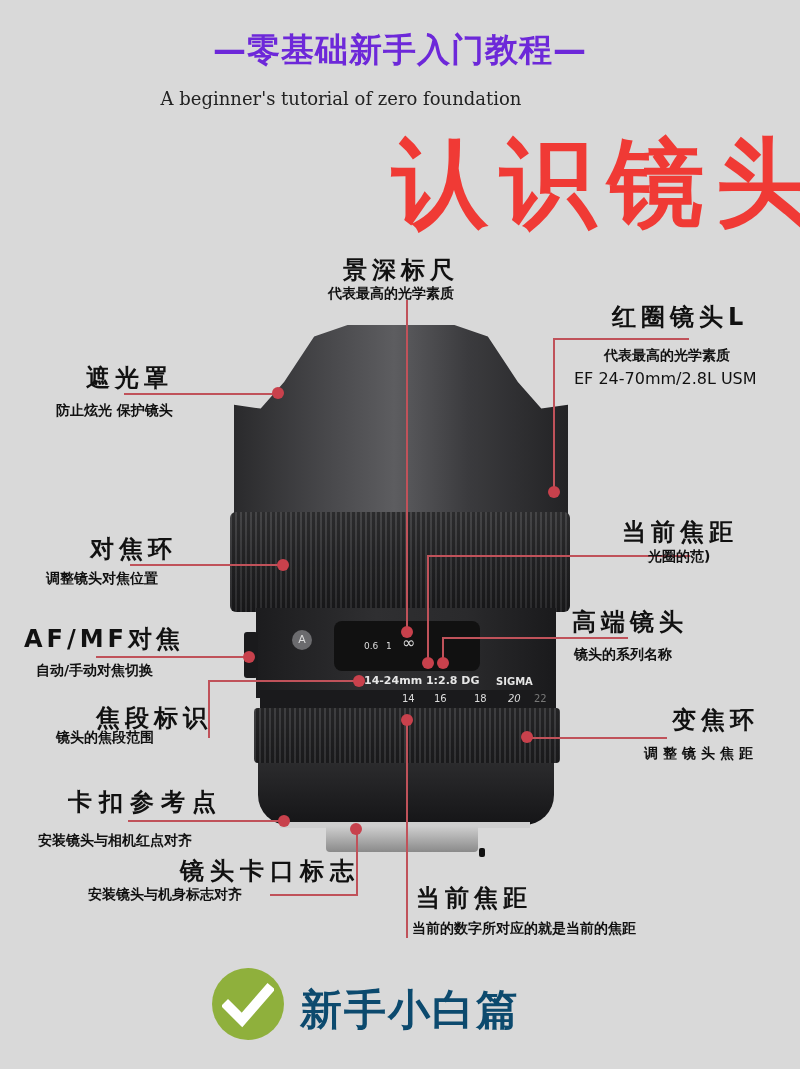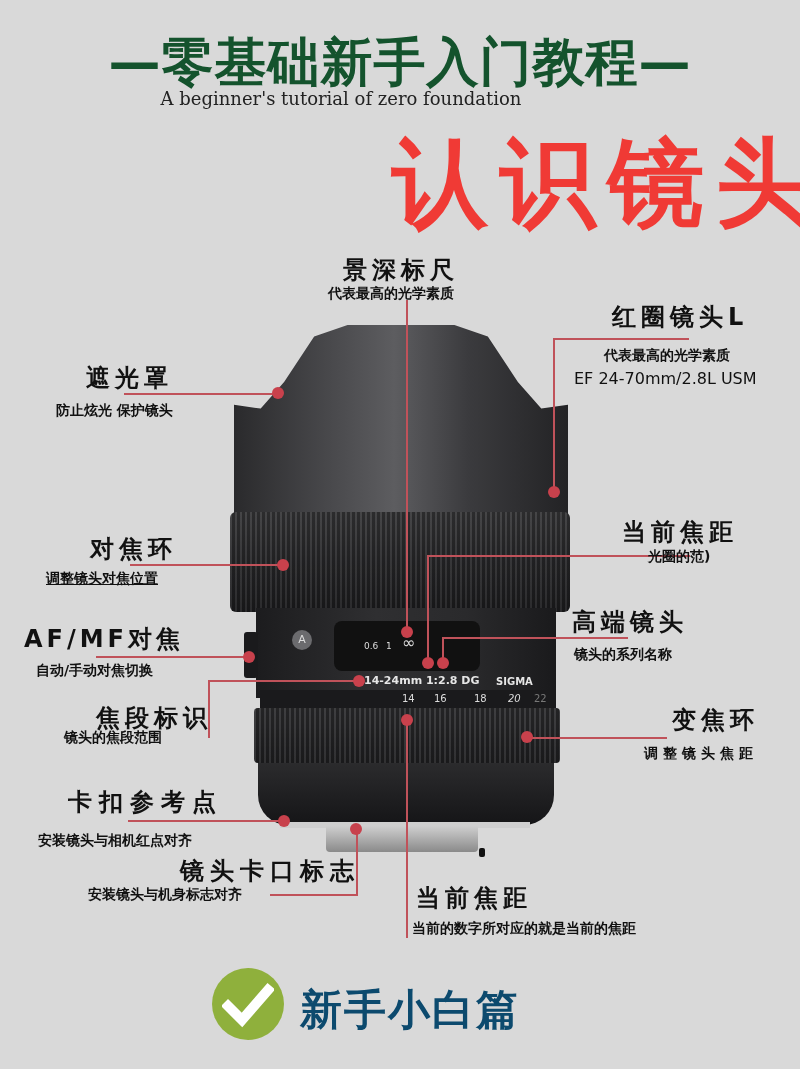--- a/index.html
+++ b/index.html
@@ -5,21 +5,21 @@
   html, body { margin: 0; padding: 0; }
   body {
     width: 800px; height: 1069px; position: relative; overflow: hidden;
     background: #d9d9d9;
     font-family: "DejaVu Sans", "Liberation Sans", sans-serif;
     color: #111;
   }
   .abs { position: absolute; }
   .title-cn {
     top: 28px; left: 0; width: 800px; text-align: center;
-    font-size: 52px; font-weight: 900; letter-spacing: 1px; color: #14532d;
+    font-size: 33px; font-weight: 900; letter-spacing: 1px; color: #6d28d9;
   }
   .title-en {
     top: 88px; left: 0; width: 682px; text-align: center;
     font-family: "DejaVu Serif", "Liberation Serif", serif;
     font-size: 18px; color: #222;
   }
   .headline {
     top: 128px; left: 0; width: 800px; text-align: right;
     font-size: 96px; font-weight: 900; color: #f03a35; letter-spacing: 12px;
     line-height: 110px;
@@ -172,33 +172,33 @@
 <div class="abs small" style="left:328px;top:285px;">代表最高的光学素质</div>
 
 <div class="abs lbl big" style="left:612px;top:301px;">红圈镜头L</div>
 <div class="abs small" style="left:604px;top:347px;">代表最高的光学素质</div>
 <div class="abs" style="left:574px;top:369px;font-size:16px;color:#111;white-space:nowrap;">EF 24-70mm/2.8L USM</div>
 
 <div class="abs lbl big" style="left:86px;top:362px;">遮光罩</div>
 <div class="abs small" style="left:56px;top:402px;">防止炫光 保护镜头</div>
 
 <div class="abs lbl big" style="left:90px;top:533px;">对焦环</div>
-<div class="abs small" style="left:46px;top:570px;text-decoration:underline;">调整镜头对焦位置</div>
+<div class="abs small" style="left:46px;top:570px;">调整镜头对焦位置</div>
 
 <div class="abs lbl big" style="left:622px;top:516px;">当前焦距</div>
 <div class="abs small" style="left:648px;top:548px;">光圈的范)</div>
 
 <div class="abs lbl big" style="left:572px;top:606px;">高端镜头</div>
 <div class="abs small" style="left:574px;top:646px;">镜头的系列名称</div>
 
 <div class="abs lbl big" style="left:24px;top:623px;letter-spacing:4px;">AF/MF对焦</div>
 <div class="abs small" style="left:36px;top:662px;">自动/手动对焦切换</div>
 
 <div class="abs lbl big" style="left:96px;top:702px;">焦段标识</div>
-<div class="abs small" style="left:64px;top:729px;font-family:Liberation Serif, serif;">镜头的焦段范围</div>
+<div class="abs small" style="left:56px;top:729px;font-family:Liberation Serif, serif;">镜头的焦段范围</div>
 
 <div class="abs lbl big" style="left:672px;top:704px;">变焦环</div>
 <div class="abs small" style="left:644px;top:745px;letter-spacing:5px;">调整镜头焦距</div>
 
 <div class="abs lbl big" style="left:68px;top:786px;letter-spacing:7px;">卡扣参考点</div>
 <div class="abs small" style="left:38px;top:832px;">安装镜头与相机红点对齐</div>
 
 <div class="abs lbl big" style="left:180px;top:855px;letter-spacing:6px;">镜头卡口标志</div>
 <div class="abs small" style="left:88px;top:886px;">安装镜头与机身标志对齐</div>
 

